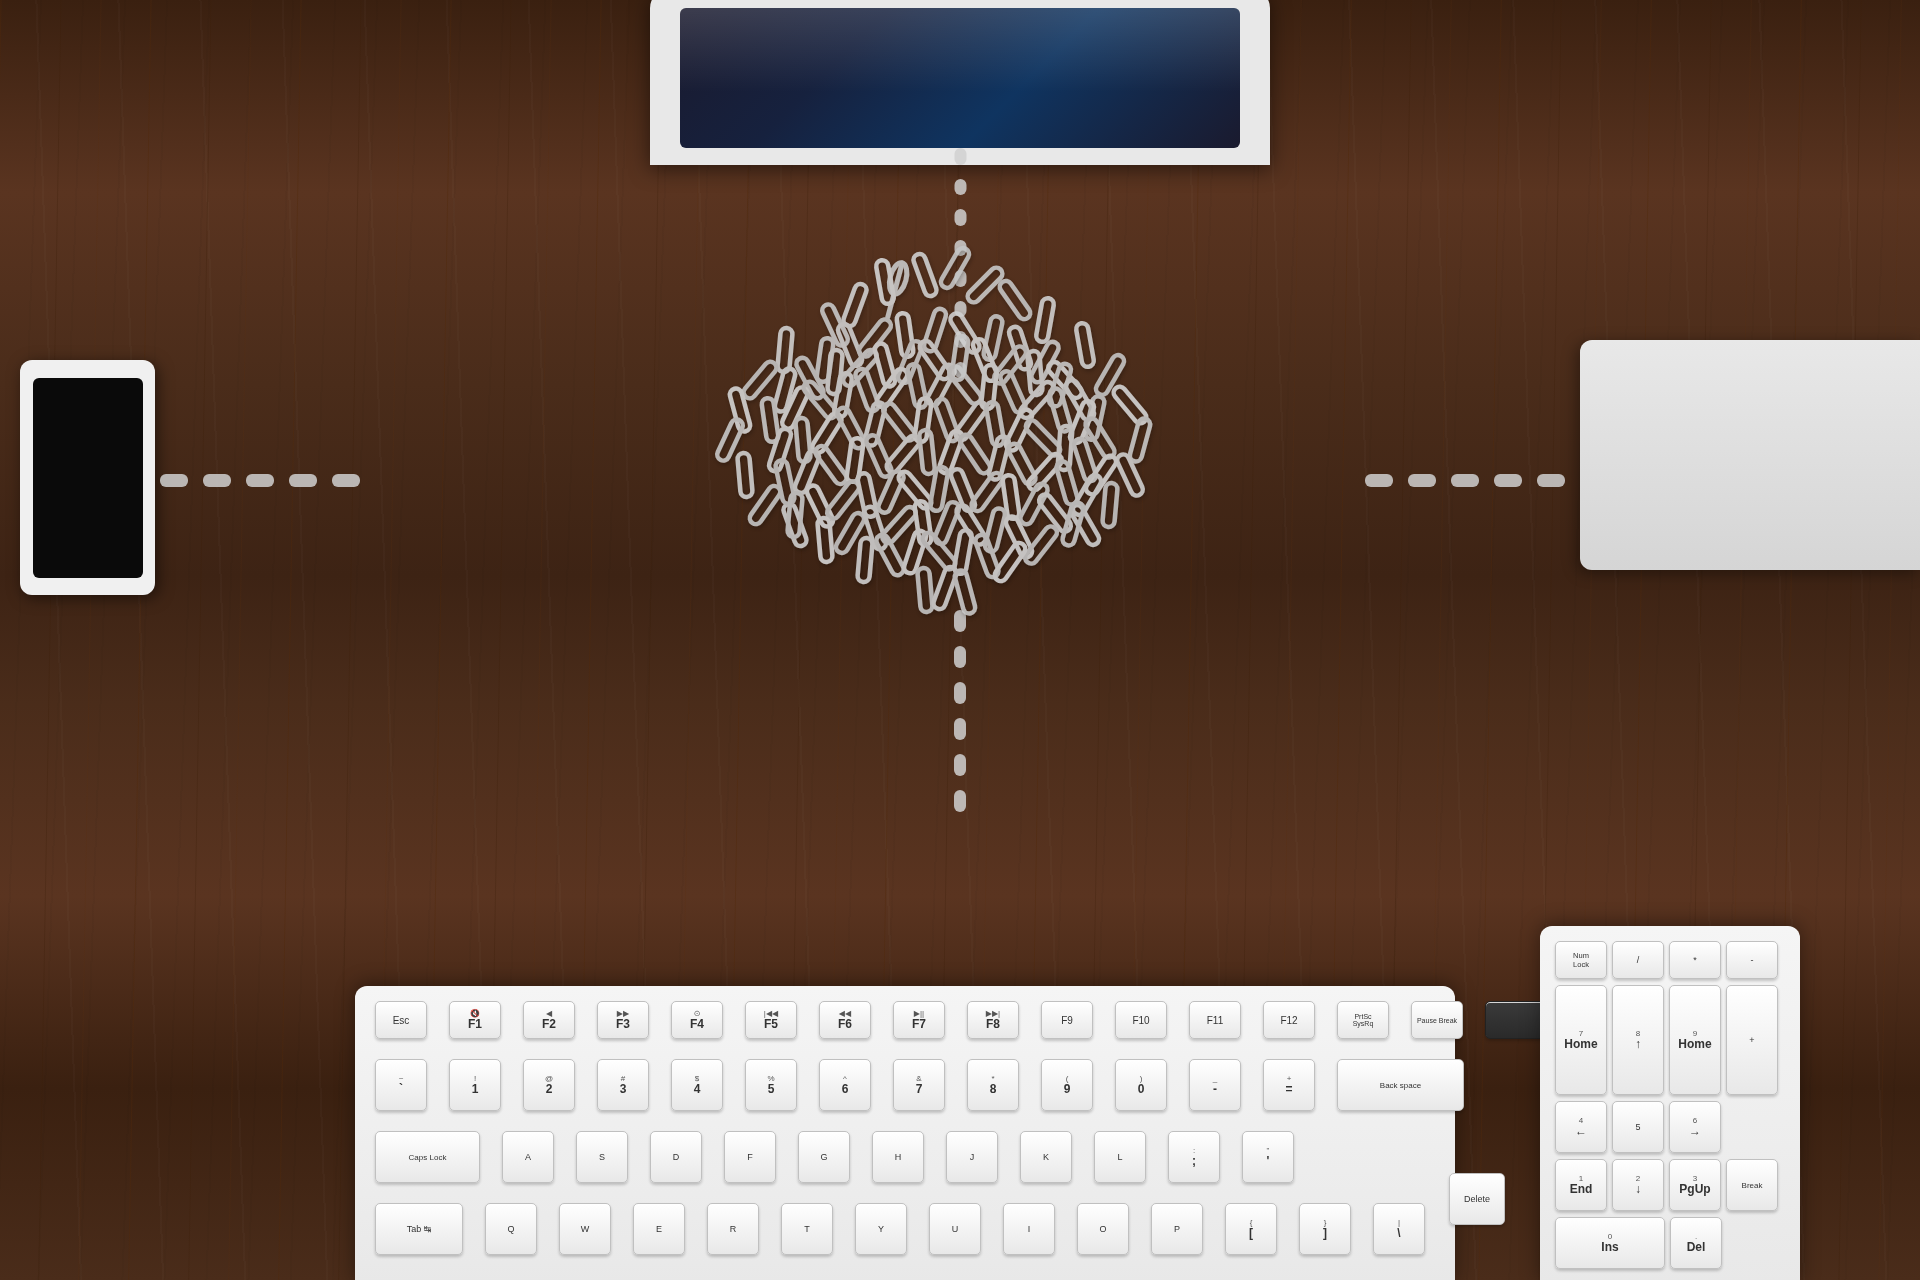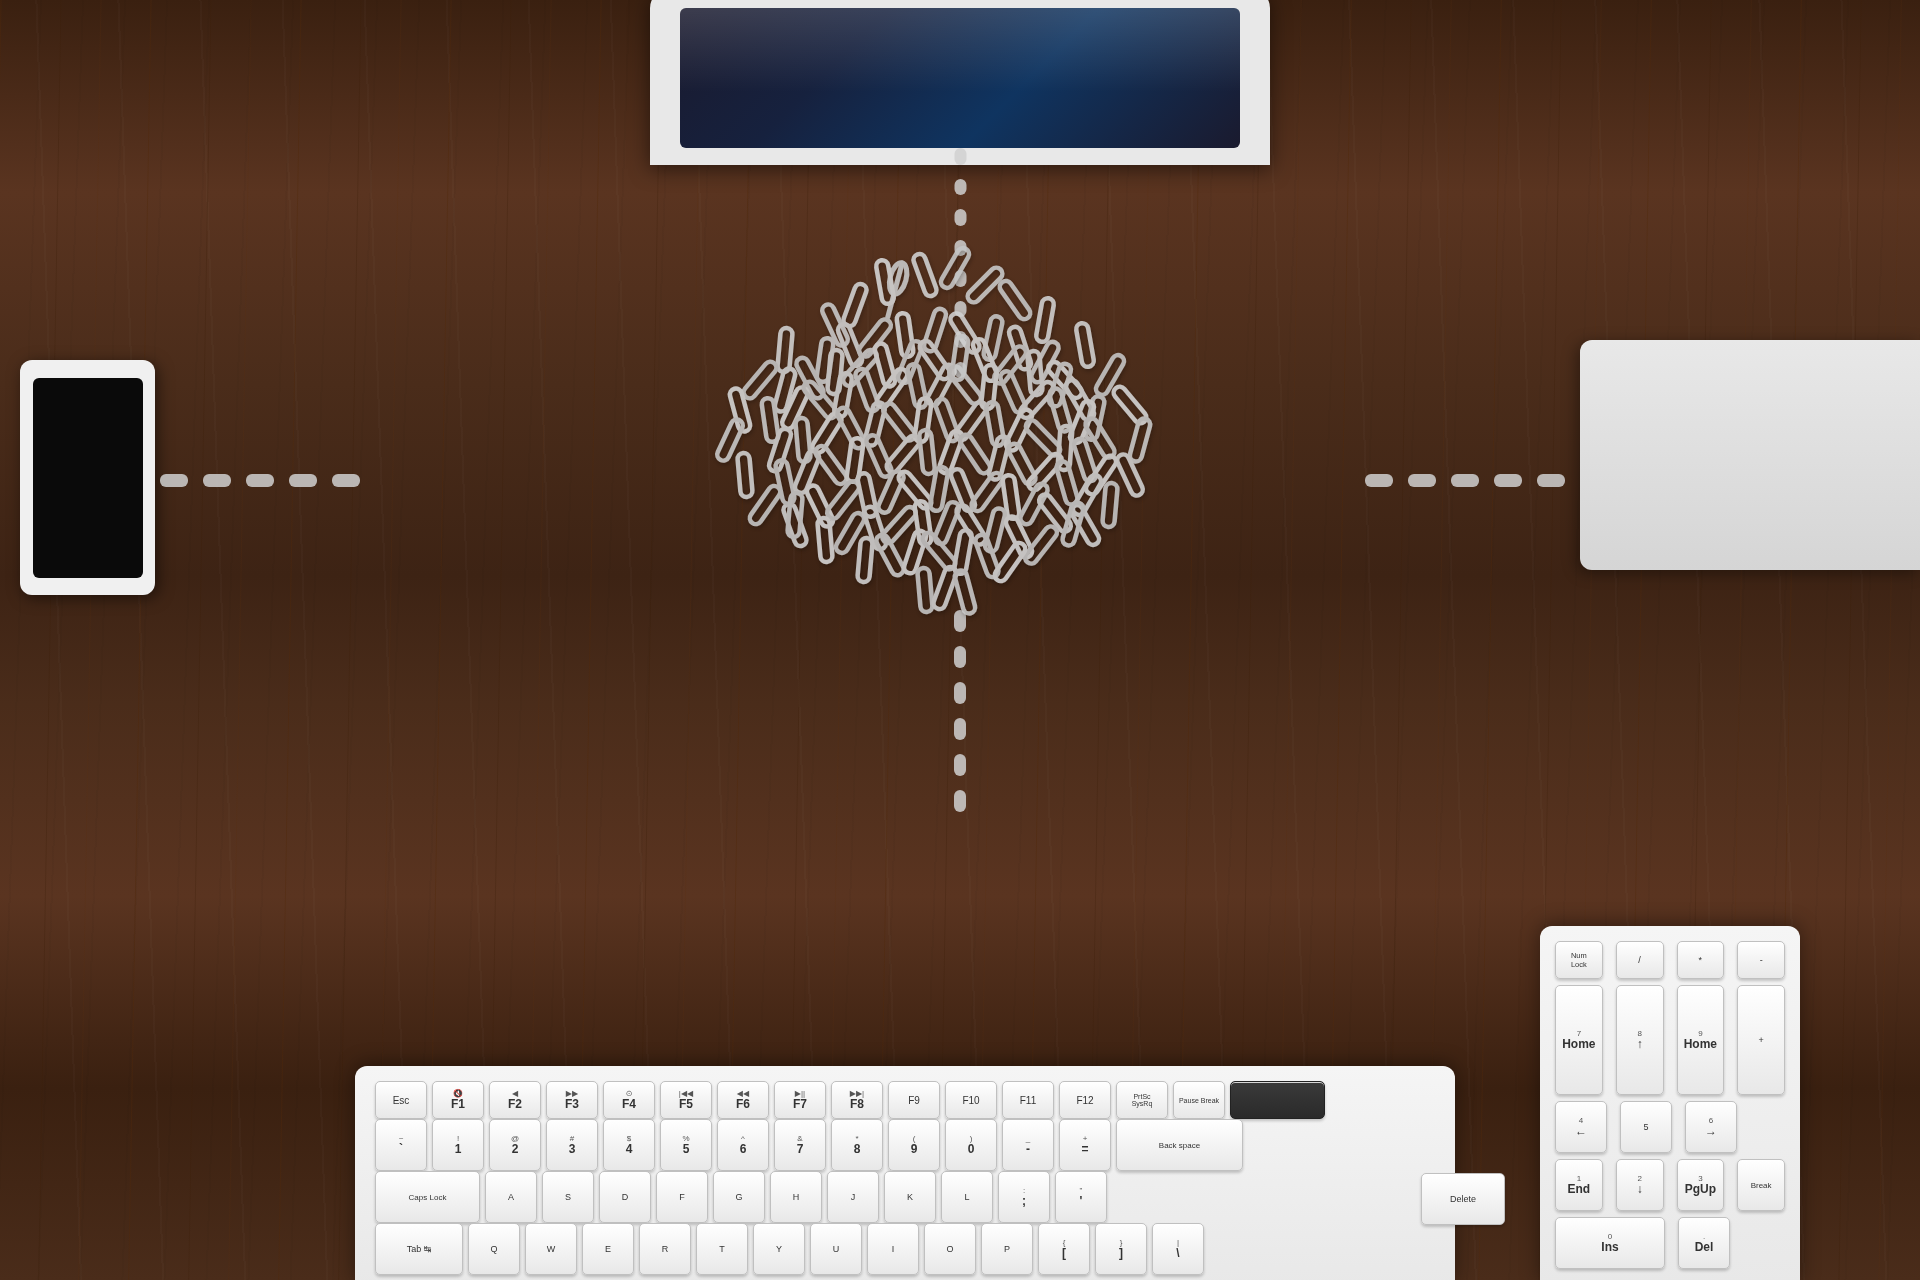--- a/index.html
+++ b/index.html
@@ -154,22 +154,22 @@
 
     .keyboard {
       background: linear-gradient(180deg, #f5f5f5 0%, #e8e8e8 100%);
       border-radius: 12px 12px 0 0;
       padding: 15px 20px 10px 20px;
       box-shadow: 0 -2px 20px rgba(0,0,0,0.4);
     }
 
     .keyboard-row {
       display: flex;
-      gap: 5px;
-      margin-bottom: 0;
+      gap: 22px;
+      margin-bottom: 20px;
       align-items: flex-end;
     }
 
     .key {
       background: linear-gradient(180deg, #ffffff 0%, #e8e8e8 100%);
       border: 1px solid #c0c0c0;
       border-radius: 5px;
       box-shadow: 0 2px 3px rgba(0,0,0,0.2), inset 0 1px 0 rgba(255,255,255,0.8);
       display: flex;
       flex-direction: column;
@@ -218,21 +218,21 @@
 
     .numpad {
       background: linear-gradient(180deg, #f5f5f5 0%, #e8e8e8 100%);
       border-radius: 12px 12px 0 0;
       padding: 15px 15px 10px 15px;
       box-shadow: 0 -2px 20px rgba(0,0,0,0.4);
     }
 
     .numpad-row {
       display: flex;
-      gap: 13px;
+      gap: 5px;
       margin-bottom: 6px;
     }
 
     .nkey {
       background: linear-gradient(180deg, #ffffff 0%, #e8e8e8 100%);
       border: 1px solid #c0c0c0;
       border-radius: 5px;
       box-shadow: 0 2px 3px rgba(0,0,0,0.2), inset 0 1px 0 rgba(255,255,255,0.8);
       display: flex;
       flex-direction: column;
@@ -974,21 +974,21 @@
         <div class="key regular">
           <span class="key-label-top">|</span>
           <span class="key-label-bottom">\</span>
         </div>
       </div>
 
     </div>
   </div>
 
   <div style="position:absolute; bottom:55px; right:415px;">
-    <div class="key regular" style="min-height:52px; width:84px; font-size:9px;">
+    <div class="key regular" style="min-height:52px; width:56px; font-size:9px;">
       <span>Delete</span>
     </div>
   </div>
 
   <div class="numpad-section">
     <div class="numpad">
 
       <div class="numpad-row">
         <div class="nkey fn-row" style="font-size:7.5px; width:52px;">
           <span>Num<br>Lock</span>

